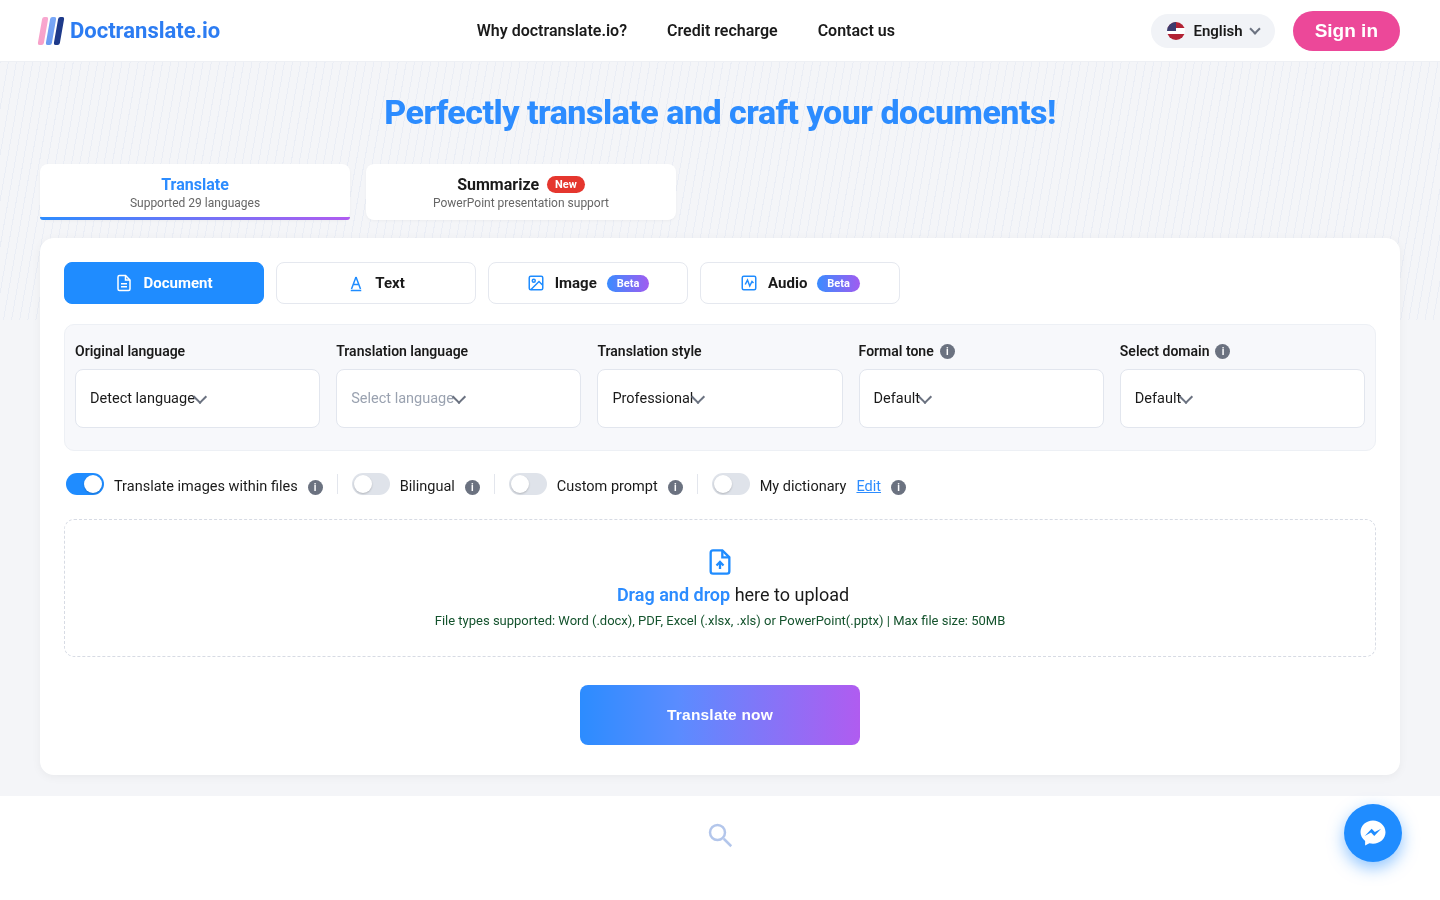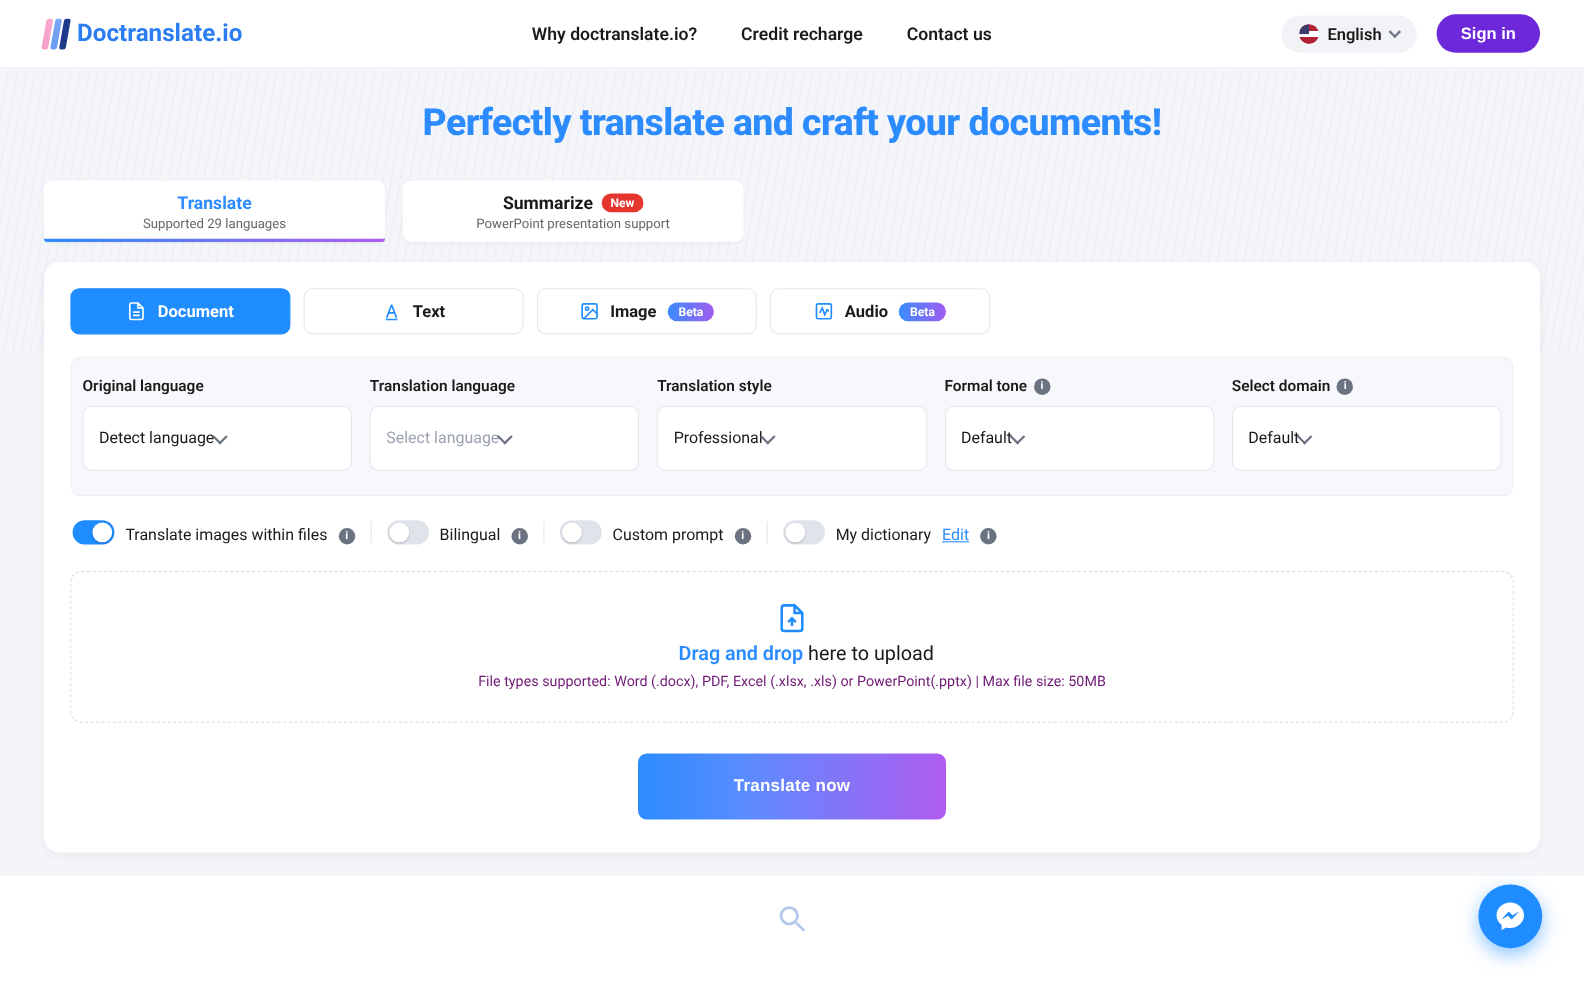--- a/index.html
+++ b/index.html
@@ -42,21 +42,21 @@
   .nav-center a { color: #1a1a1a; text-decoration: none; cursor: pointer; }
   .nav-right { display: flex; align-items: center; gap: 18px; }
   .lang-pill {
     display: flex; align-items: center; gap: 8px;
     background: #f1f3f7; padding: 8px 16px; border-radius: 999px;
     font-weight: 600; font-size: 15px; cursor: pointer;
   }
   .flag { width: 18px; height: 18px; border-radius: 50%; background: linear-gradient(#b22234 33%, #fff 33%, #fff 66%, #b22234 66%); position: relative; overflow: hidden;}
   .flag::before { content:""; position:absolute; width:9px; height:9px; background:#3c3b6e; top:0; left:0;}
   .signin {
-    background: #6d28d9; color: #fff; font-weight: 700; font-size: 15px;
+    background: #ec4899; color: #fff; font-weight: 700; font-size: 19px;
     padding: 9px 22px; border-radius: 999px; border: none; cursor: pointer;
   }
 
   
   .bg-lines {
     position: absolute; top: 60px; left: 0; right: 0; height: 260px;
     background:
       repeating-linear-gradient(100deg, rgba(80,120,200,0.06) 0 1px, transparent 1px 8px);
     pointer-events: none;
     z-index: 0;
@@ -136,21 +136,21 @@
   .link { color:#2c8cff; text-decoration: underline; cursor:pointer; }
 
   
   .dropzone {
     margin-top: 24px; border:1.5px dashed #d7dbe4; border-radius:10px;
     height: 138px; display:flex; flex-direction:column; align-items:center; justify-content:center;
     gap:8px; cursor:pointer;
   }
   .dropzone .big { font-size:18px;margin-left:26px; }
   .dropzone .big .dd { color:#2c8cff; font-weight:600; }
-  .dropzone .small { font-size:13px; color:#701a75; }
+  .dropzone .small { font-size:13px; color:#14532d; }
 
   
   .action-row { display:flex; justify-content:center; margin-top: 28px; margin-bottom: 6px;}
   .translate-btn {
     width: 280px; height: 60px; border:none; border-radius:8px; color:#fff;
     font-weight:700; font-size:15.5px; letter-spacing:0.2px; cursor:pointer;
     background: linear-gradient(90deg, #2c8cff 0%, #5a8cff 35%, #b05cf0 100%);
   }
 
   

